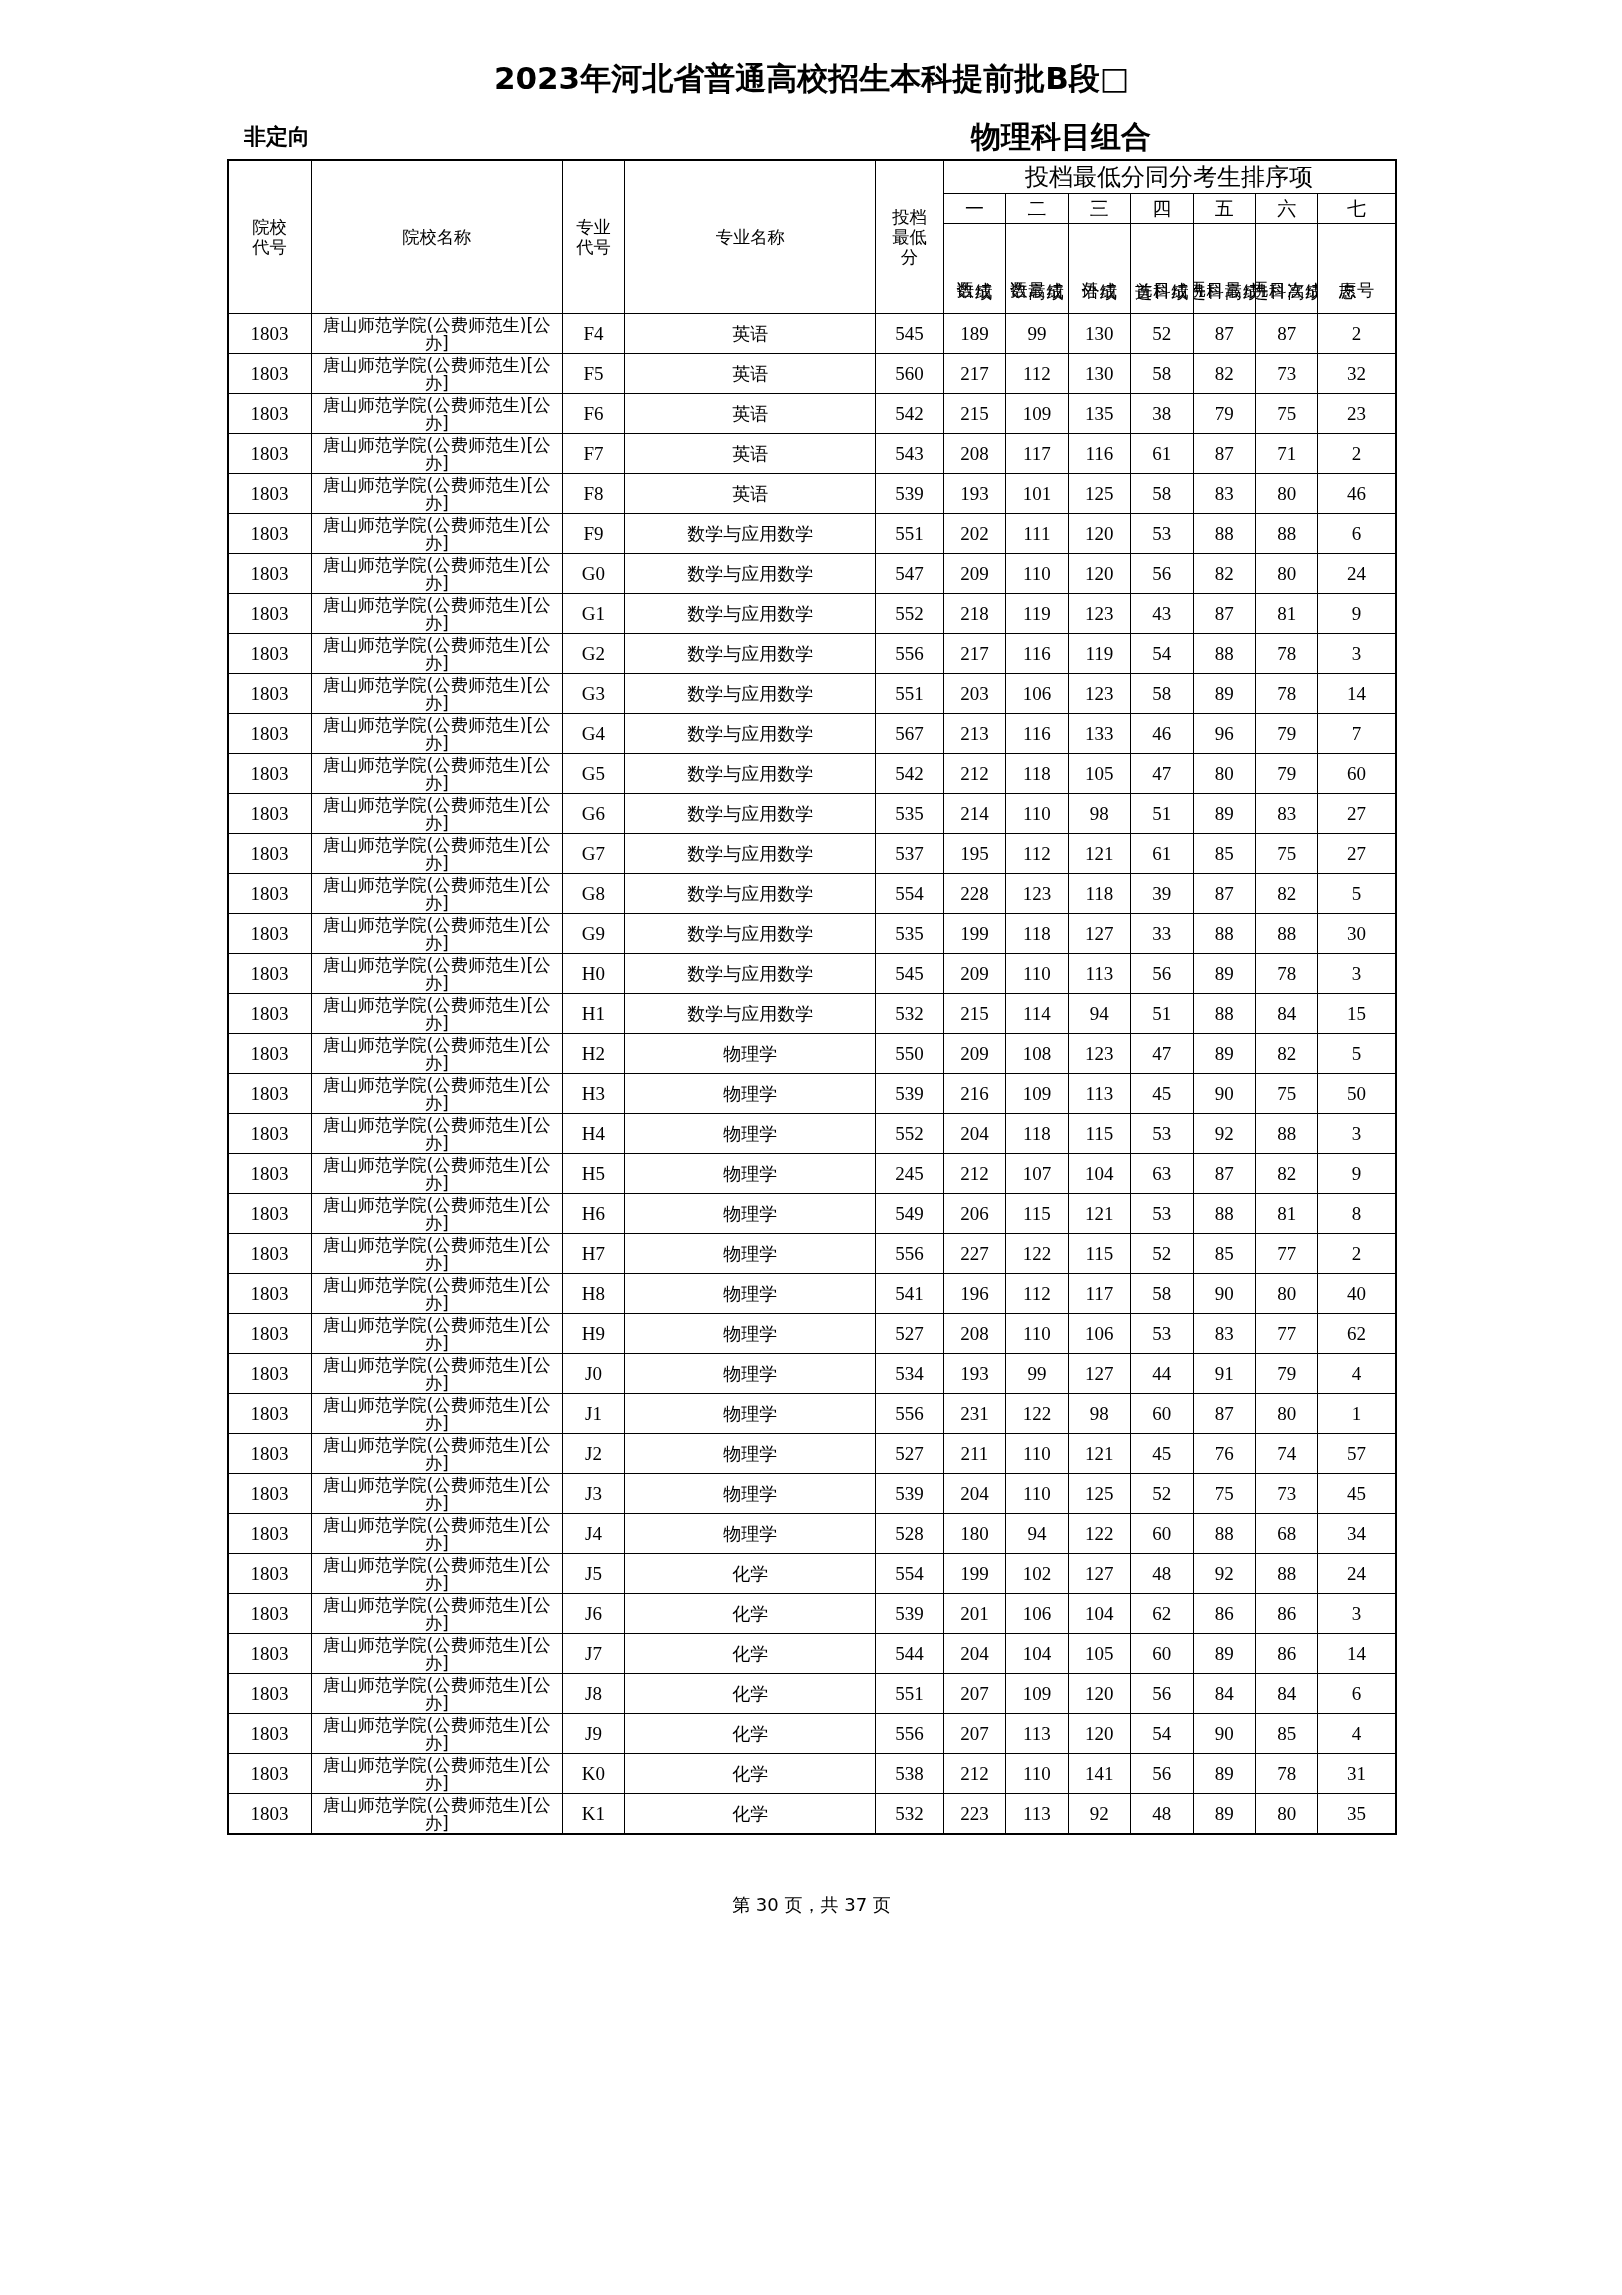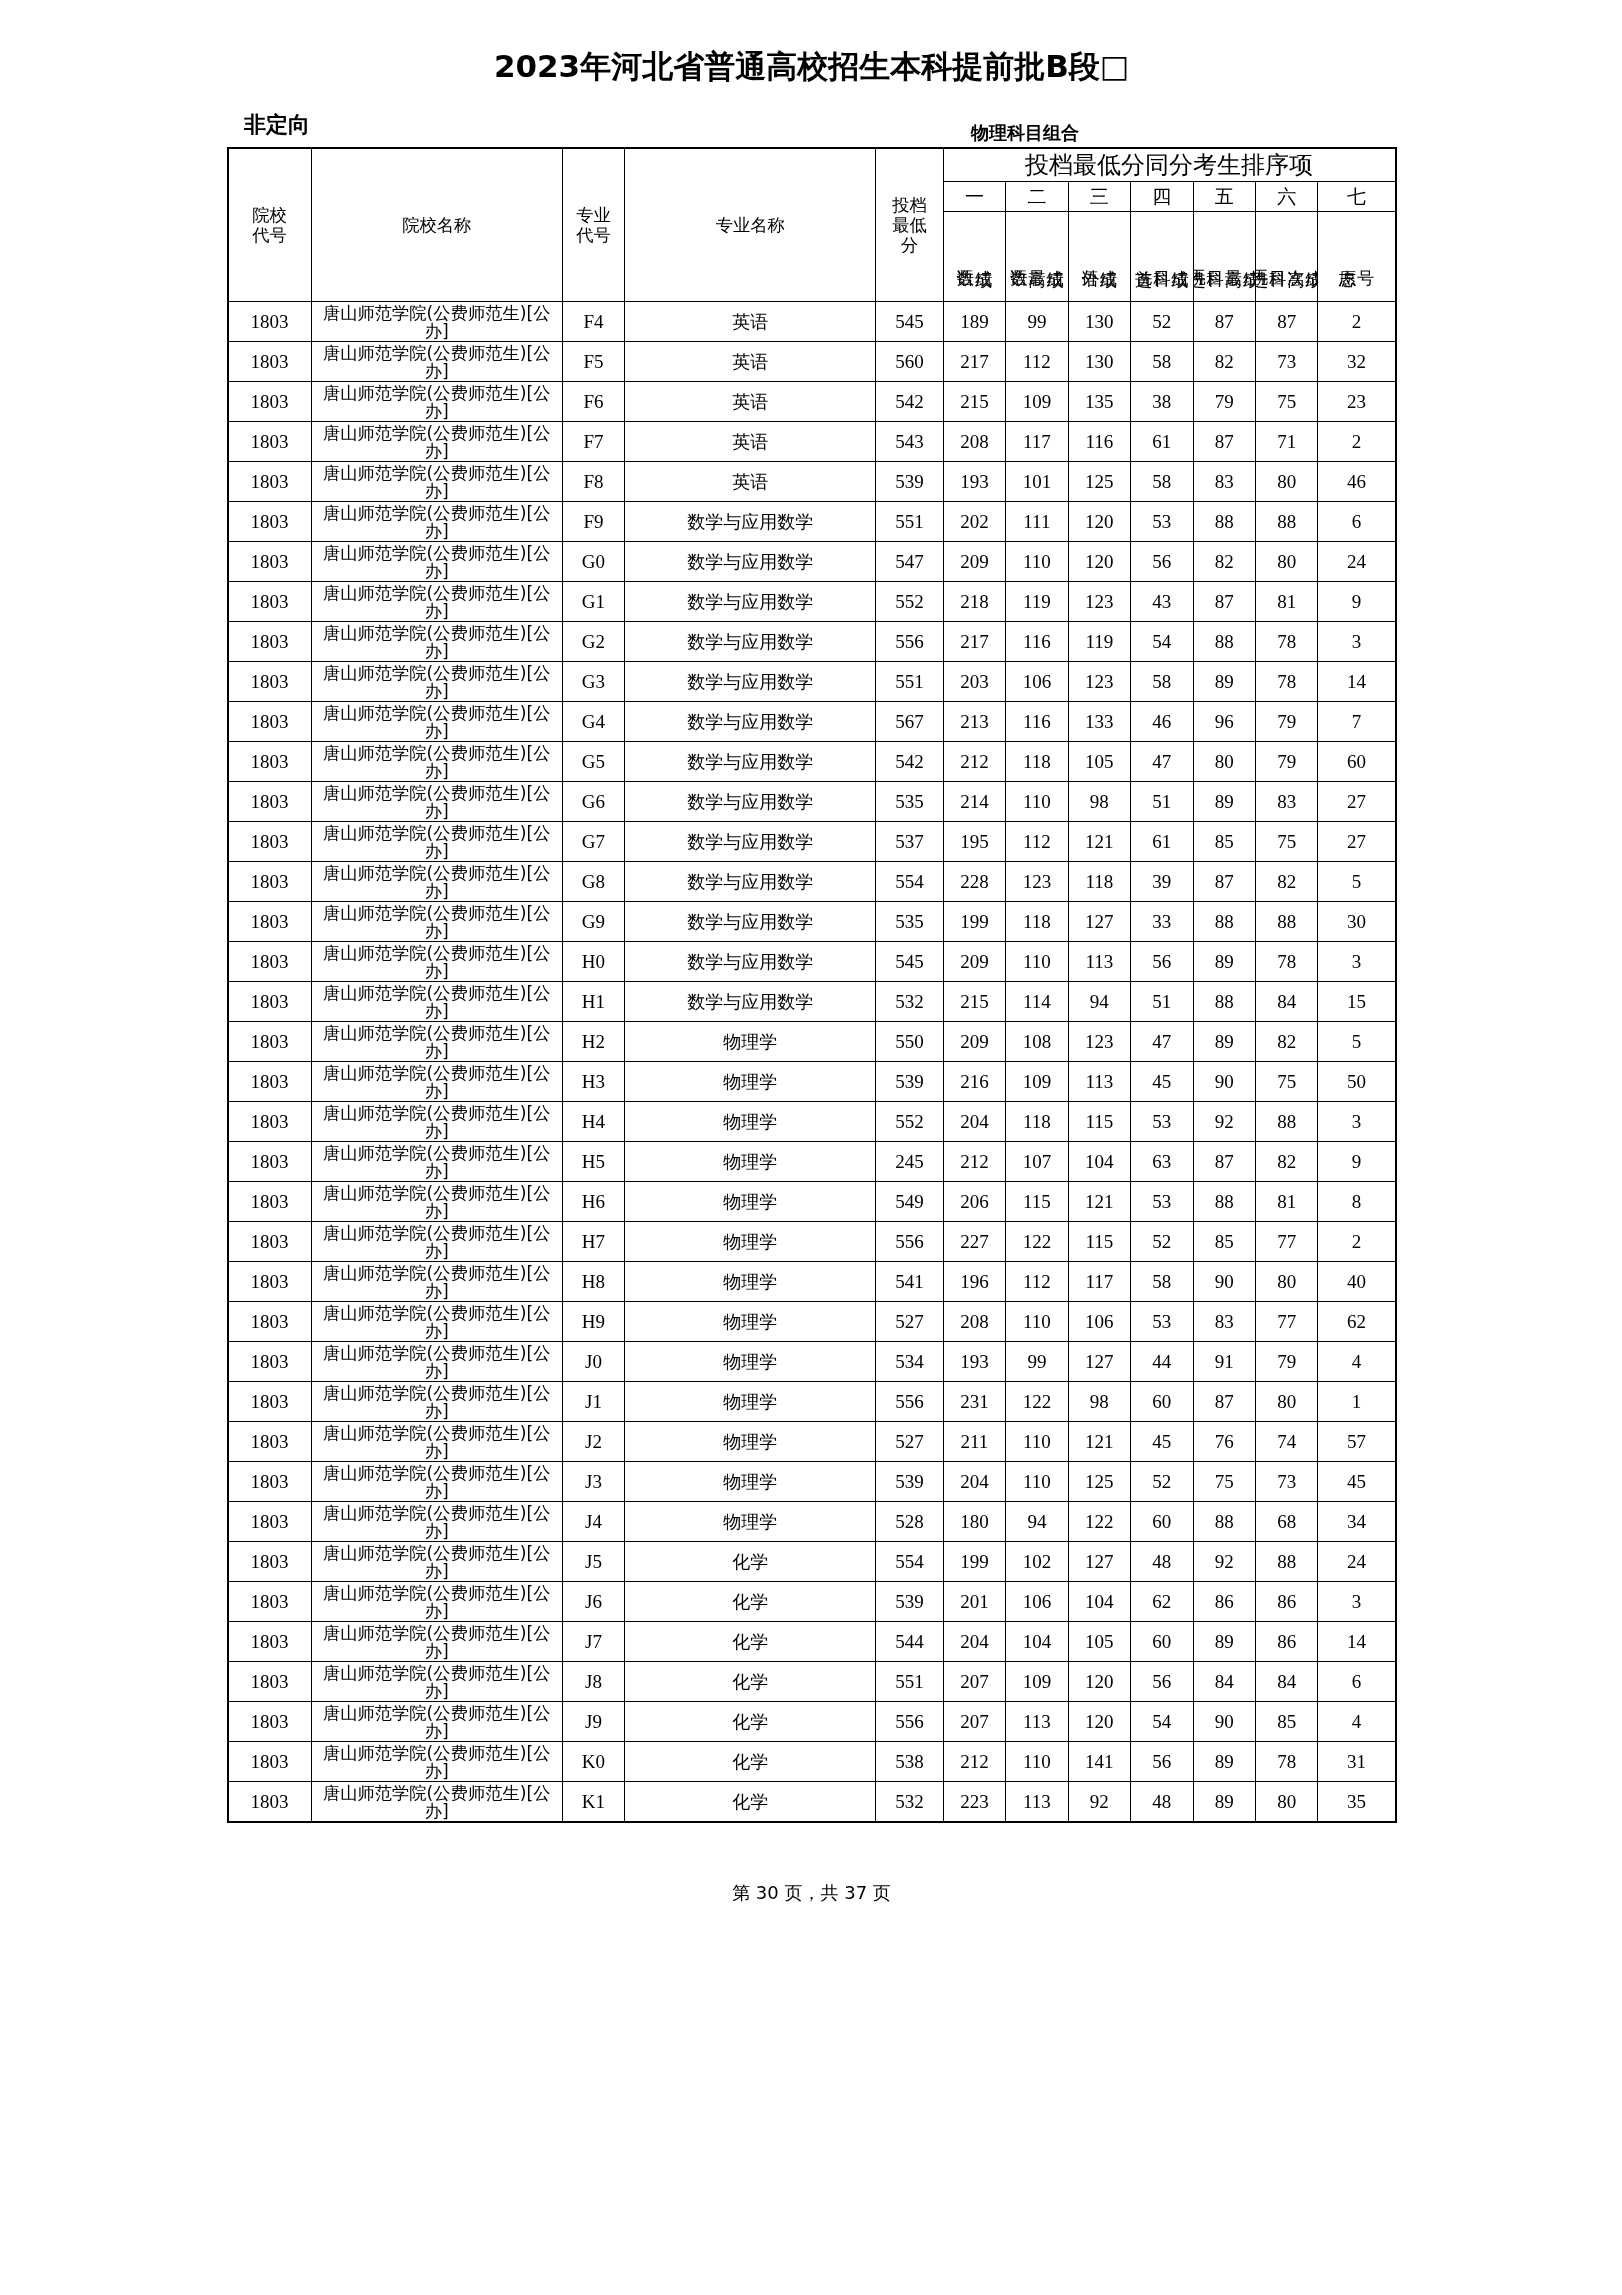--- a/index.html
+++ b/index.html
@@ -14,20 +14,21 @@
     height: 2295px;
     overflow: hidden;
   }
   .page {
     width: 1623px;
     height: 2019px;
     box-sizing: border-box;
     padding: 0;
     position: relative;
     background: #ffffff;
+    margin-top: 12px;
   }
   .title-block {
     text-align: center;
     padding-top: 46px;
   }
   .title-line {
     font-family: "DejaVu Sans", "Liberation Sans", sans-serif;
     font-weight: bold;
     font-size: 31px;
     line-height: 40px;
@@ -42,24 +43,24 @@
     position: absolute;
     left: 244px;
     top: 5.5px;
     font-family: "DejaVu Sans", "Liberation Sans", sans-serif;
     font-weight: bold;
     font-size: 22px;
   }
   .subheader .center-label {
     position: absolute;
     left: 971px;
-    top: 17px;
+    top: 1px;
     font-family: "DejaVu Sans", "Liberation Sans", sans-serif;
     font-weight: bold;
-    font-size: 18px;
+    font-size: 30px;
   }
   table.stat {
     border-collapse: collapse;
     margin: 0 auto;
     width: 1170px;
     table-layout: fixed;
     font-size: 16.6px;
   }
   table.stat th, table.stat td {
     border: 1px solid #000;

